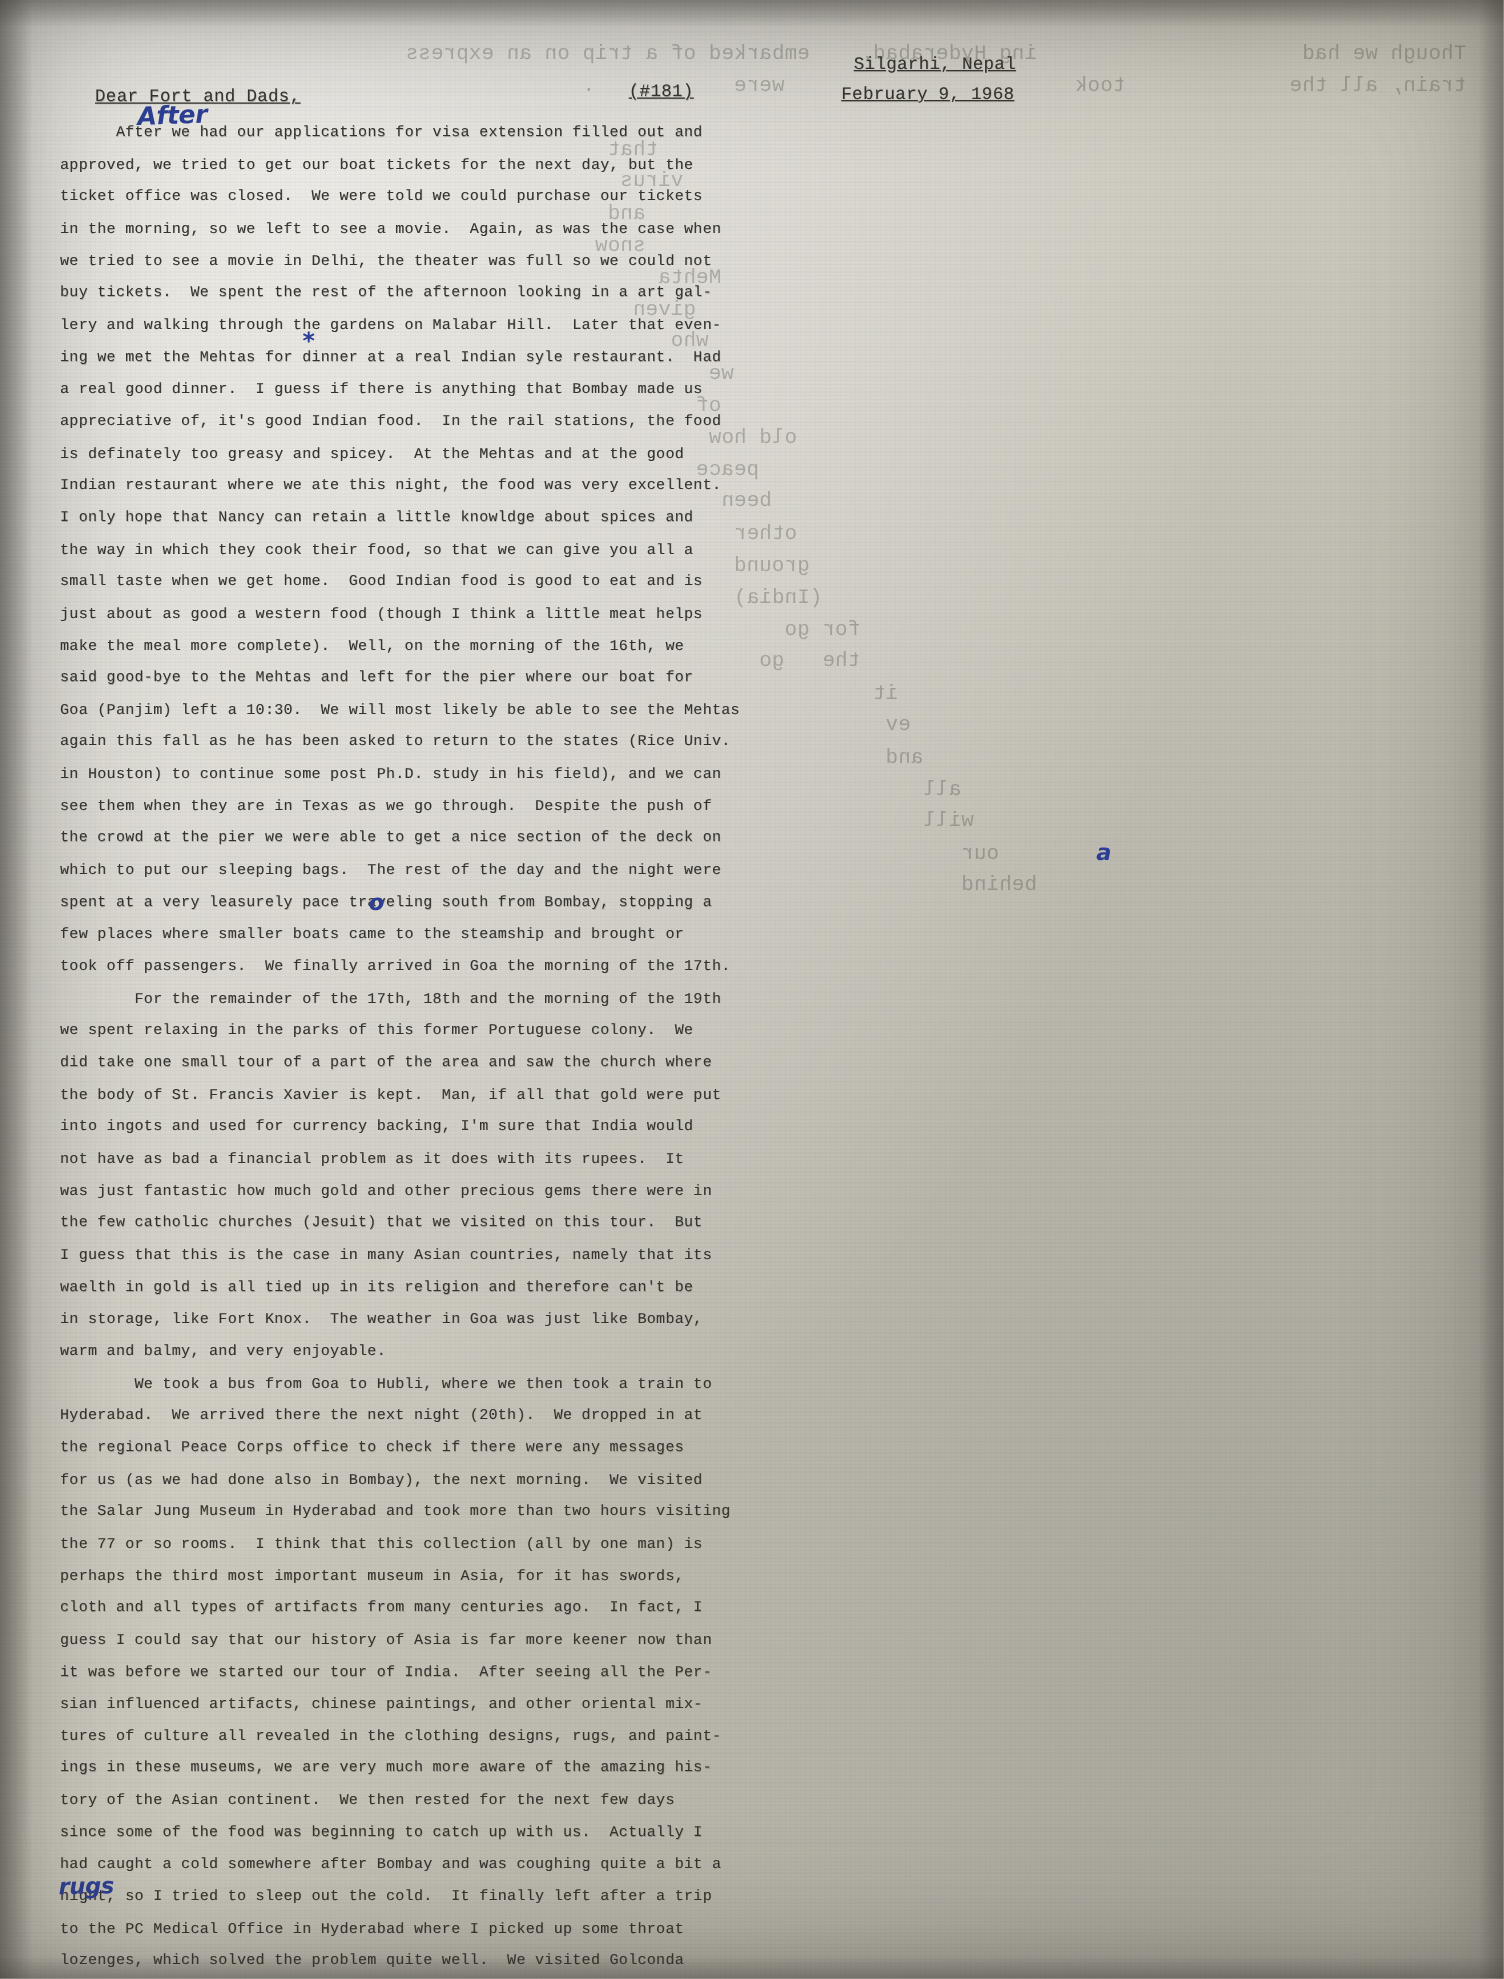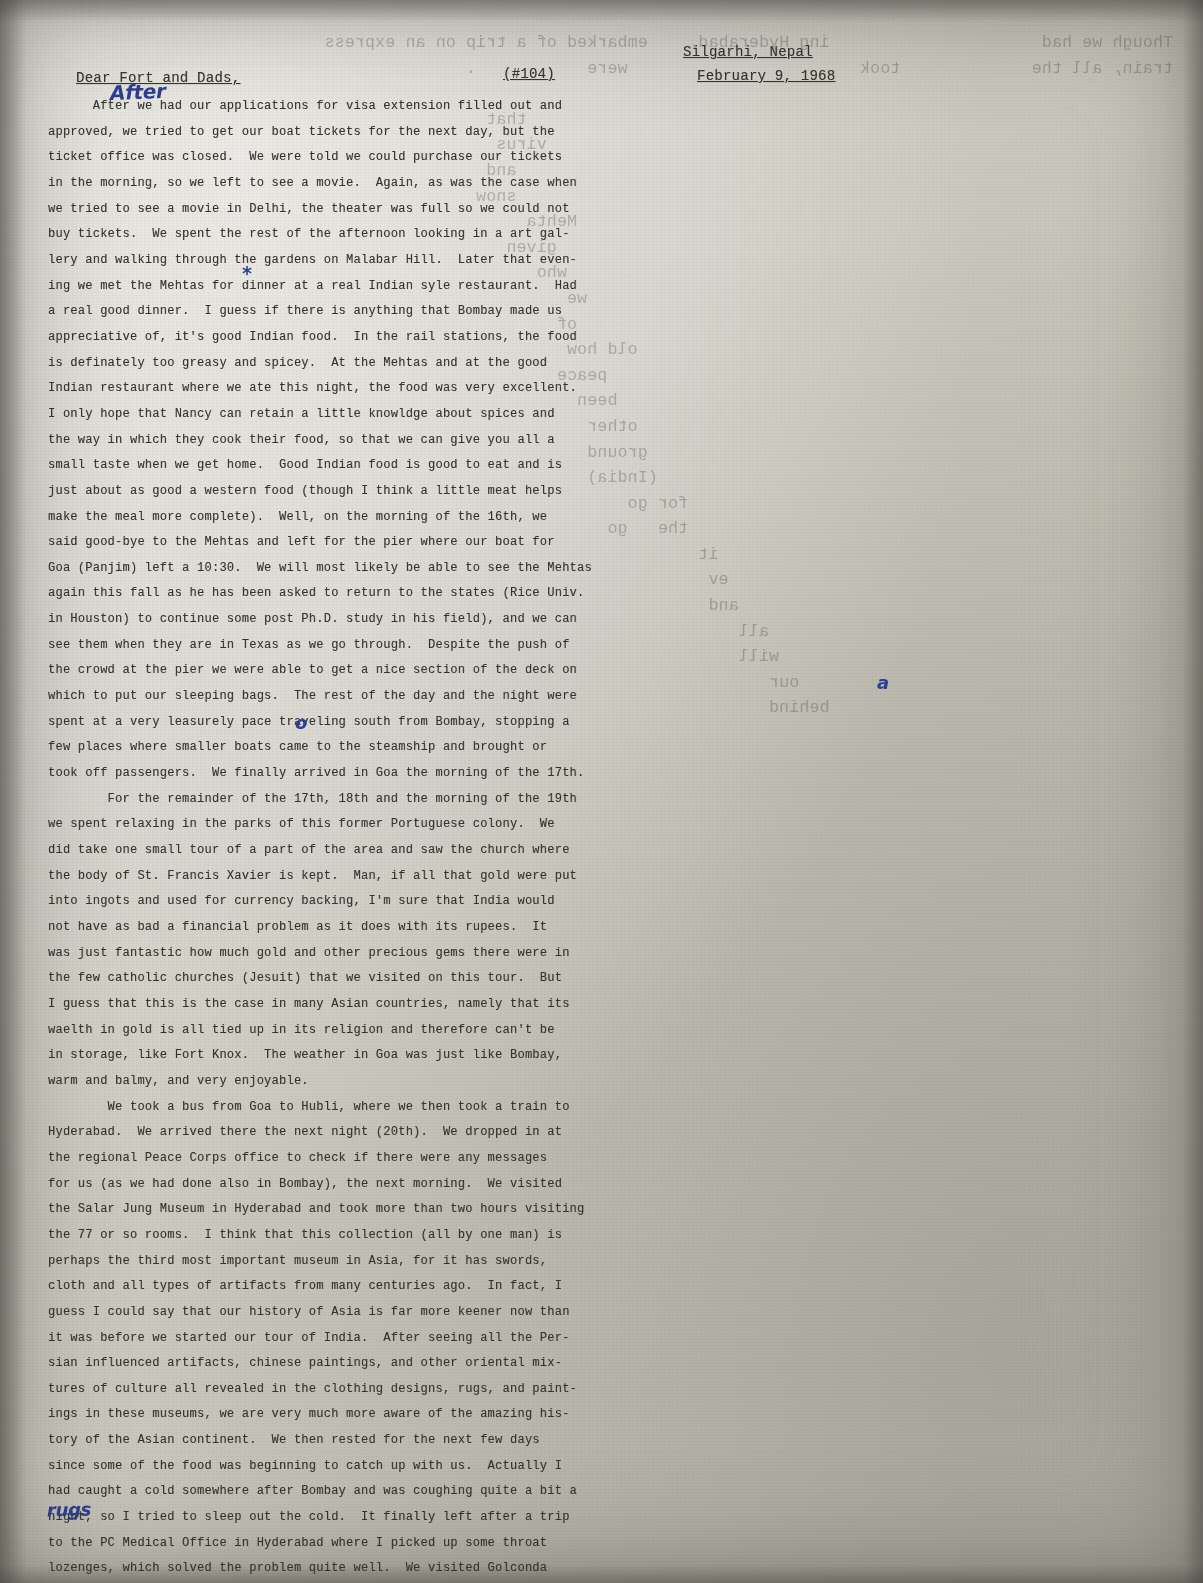--- a/index.html
+++ b/index.html
@@ -78,21 +78,21 @@
     font-size: 14px;
     line-height: 25.65px;
     letter-spacing: 0.25px;
     white-space: pre;
     text-shadow: 0.4px 0.3px 0 rgba(80,78,72,0.35);
     text-decoration: underline;
   }
   .hdr-salutation { left: 28px; top: 22px; }
   .hdr-num { left: 455px; top: 18px; }
   .hdr-place { left: 635px; top: -4px; }
-  .hdr-date { left: 625px; top: 20px; margin-left: 24px; }
+  .hdr-date { left: 625px; top: 20px; }
   .body-block {
     position: relative;
     margin-top: 24px;
   }
   .para { display: block; }
   
   .ink {
     position: absolute;
     color: #2c3f96;
     font-family: "DejaVu Sans", sans-serif;
@@ -182,21 +182,21 @@
                                            and
                                         all
                                        will
                                      our
                                   behind</div>
 
   <div class="content">
 
     <div class="header-row">
       <div class="hdr hdr-salutation">Dear Fort and Dads,</div>
-      <div class="hdr hdr-num">(#104)</div>
+      <div class="hdr hdr-num">(#181)</div>
       <div class="hdr hdr-place">Silgarhi, Nepal</div>
       <div class="hdr hdr-date">February 9, 1968</div>
     </div>
 
     <div class="body-block">
       <div class="typed para">      After we had our applications for visa extension filled out and
 approved, we tried to get our boat tickets for the next day, but the
 ticket office was closed.  We were told we could purchase our tickets
 in the morning, so we left to see a movie.  Again, as was the case when
 we tried to see a movie in Delhi, the theater was full so we could not

